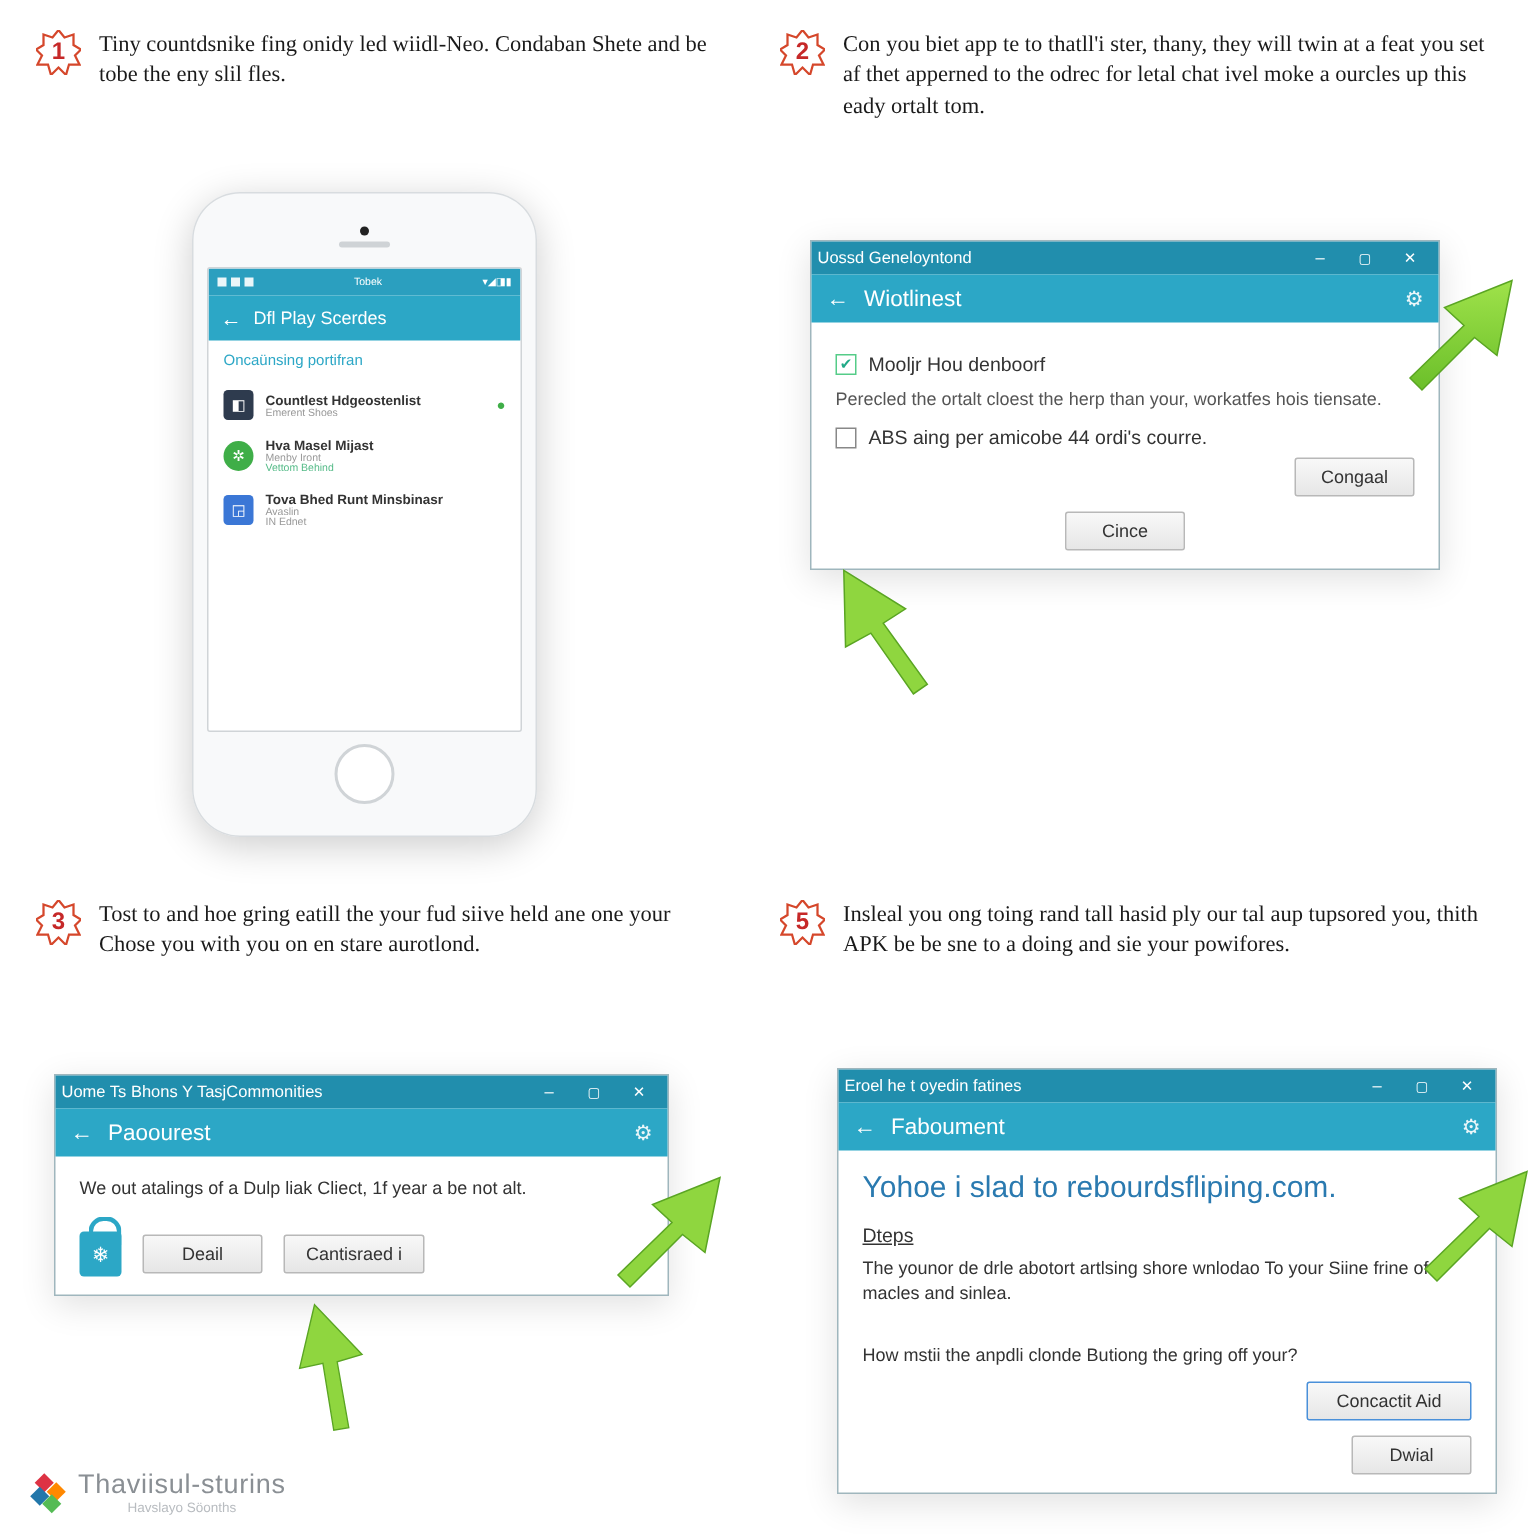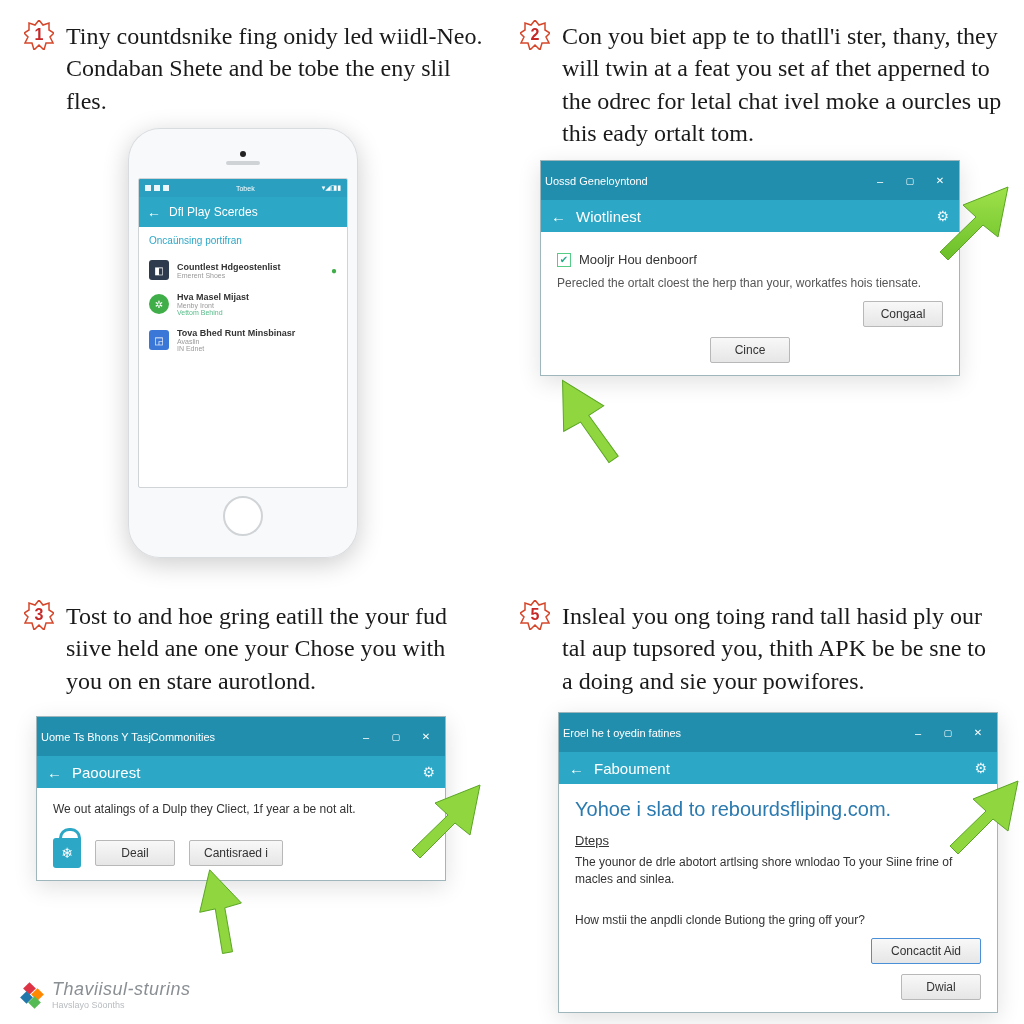--- a/index.html
+++ b/index.html
@@ -7,21 +7,21 @@
   .page { position: relative; width: 1024px; height: 1024px; padding: 20px 28px; }
 
   .step { position: absolute; }
   .step-header { display: flex; align-items: flex-start; gap: 12px; }
   .badge {
     width: 30px; height: 30px; flex: 0 0 30px; position: relative; display: flex; align-items: center; justify-content: center;
     font-family: Arial, sans-serif; font-weight: bold; font-size: 16px; color: #C62828;
   }
   .badge svg { position: absolute; inset: 0; }
   .badge span { position: relative; z-index: 1; }
-  .step-text { font-size: 24px; line-height: 1.35; max-width: 420px; }
+  .step-text { font-size: 15px; line-height: 1.35; max-width: 420px; }
 
   
   .phone { position: absolute; width: 230px; height: 430px; border-radius: 32px; background: #f8f9fa; box-shadow: 0 6px 26px rgba(0,0,0,.20), inset 0 0 0 1px #d8dcdf; padding: 10px; }
   .phone-top { height: 40px; display:flex; flex-direction:column; align-items:center; justify-content:center; gap:4px; }
   .phone-cam { width:6px; height:6px; border-radius:50%; background:#222; }
   .phone-speaker { width:34px; height:4px; border-radius:2px; background:#cfd3d6; }
   .phone-screen { background:#fff; border:1px solid #d0d4d7; border-radius:2px; height: 310px; overflow:hidden; }
   .statusbar { height:18px; background:#2b9fbf; display:flex; align-items:center; justify-content:space-between; padding:0 6px; font-size:7px; color:#fff; font-family:Arial, sans-serif; }
   .sb-icons { display:flex; gap:3px; }
   .sb-box { width:6px; height:6px; background:#fff; opacity:.9; }
@@ -35,21 +35,21 @@
   .p-ico.b { background:#3fae48; border-radius:50%; }
   .p-ico.c { background:#3b77d6; }
   .p-body { flex:1; }
   .p-title { font-size:9px; color:#333; font-weight:bold; }
   .p-sub { font-size:7px; color:#5b8; }
   .p-sub.gray { color:#999; }
   .home-btn { width:40px; height:40px; border-radius:50%; border:2px solid #d0d4d7; background:#fff; margin:8px auto 0; }
 
   
   .win { position:absolute; font-family:"Segoe UI", Arial, sans-serif; background:#fff; border:1px solid #9fb6bd; box-shadow: 0 6px 22px rgba(0,0,0,.12); }
-  .win-titlebar { height:39px; background:#218ead; color:#fff; font-size:11px; display:flex; align-items:center; justify-content:space-between; padding:0 4px; }
+  .win-titlebar { height:22px; background:#218ead; color:#fff; font-size:11px; display:flex; align-items:center; justify-content:space-between; padding:0 4px; }
   .win-ctrls { display:flex; gap:0; }
   .win-ctrl { width:30px; height:22px; display:flex; align-items:center; justify-content:center; font-size:11px; color:#fff; }
   .win-ctrl.min::before { content:"–"; }
   .win-ctrl.max::before { content:"▢"; font-size:9px; }
   .win-ctrl.close::before { content:"✕"; font-size:10px; }
   .win-subbar { height:32px; background:#2ca7c6; color:#fff; display:flex; align-items:center; justify-content:space-between; padding:0 10px; font-size:15px; }
   .win-subbar .left { display:flex; align-items:center; gap:10px; }
   .win-subbar .gear { font-size:14px; opacity:.9; }
   .win-body { padding: 14px 16px 12px; font-size:13px; color:#333; }
   .chk-row { display:flex; align-items:center; gap:8px; margin: 6px 0; }
@@ -70,22 +70,22 @@
   .arrow { position:absolute; width:80px; height:80px; pointer-events:none; }
   .arrow svg { width:100%; height:100%; }
 
   .watermark { position:absolute; left:22px; bottom:14px; display:flex; align-items:center; gap:8px; color:#9aa0a6; font-family:Arial, sans-serif; }
   .wm-logo { width:22px; height:22px; position:relative; }
   .wm-logo span { position:absolute; width:9px; height:9px; transform:rotate(45deg); }
   .wm-logo .r { background:#d34; left:3px; top:0; }
   .wm-logo .o { background:#f80; left:11px; top:6px; }
   .wm-logo .b { background:#27a; left:0; top:9px; }
   .wm-logo .g { background:#5b5; left:8px; top:14px; }
-  .wm-text .t1 { font-size:18px; color:#8a8f94; letter-spacing:.5px;font-style:italic; }
-  .wm-text .t2 { font-size:9px; color:#b8bcc0; }
+  .wm-text .t1 { font-size:18px; color:#8a8f94; letter-spacing:.5px; }
+  .wm-text .t2 { font-size:9px; color:#b8bcc0;text-align:center; }
 </style>
 </head>
 <body>
 
 <div class="page">
 
   <div class="step" style="left:24px; top:20px;">
     <div class="step-header">
       <div class="badge">
         <svg viewBox="0 0 30 30">
@@ -174,20 +174,24 @@
           <span>Wiotlinest</span>
         </div>
       <span class="gear">⚙</span>
     </div>
     <div class="win-body">
       <div class="chk-row">
           <span class="chk">✔</span>
           <span>Mooljr Hou denboorf</span>
         </div>
       <div class="win-desc">Perecled the ortalt cloest the herp than your, workatfes hois tiensate.</div>
+      <div class="chk-row">
+          <span class="chk empty"></span>
+          <span>ABS aing per amicobe 44 ordi's courre.</span>
+        </div>
       <div class="win-btnrow right" style="margin-top:6px;"><span class="win-btn">Congaal</span></div>
       <div class="win-btnrow"><span class="win-btn">Cince</span></div>
     </div>
   </div>
   <div class="arrow" style="left:938px; top:182px;">
     <svg viewBox="0 0 80 80">
         <defs>
           <linearGradient id="g1" x1="0" y1="0" x2="0" y2="1">
             <stop offset="0" stop-color="#9fe24a"></stop>
             <stop offset="1" stop-color="#6bbf2a"></stop>
@@ -224,21 +228,21 @@
       </div>
     </div>
     <div class="win-subbar">
       <div class="left">
           <span>←</span>
           <span>Paoourest</span>
         </div>
       <span class="gear">⚙</span>
     </div>
     <div class="win-body">
-      <div style="font-size:12px; margin-bottom:22px;">We out atalings of a Dulp they Cliect, 1f year a be not alt.</div>
+      <div style="font-size:12px; margin-bottom:22px;">We out atalings of a Dulp liak Cliect, 1f year a be not alt.</div>
       <div style="display:flex; align-items:center;">
         <span class="lock-ico"></span>
         <span class="win-btn" style="margin-right:14px;text-align:center;">Deail</span>
         <span class="win-btn">Cantisraed i</span>
       </div>
     </div>
   </div>
   <div class="arrow" style="left:410px; top:780px;">
     <svg viewBox="0 0 80 80">
         <polygon points="70,5 60,55 45,43 10,78 2,70 38,35 25,23" fill="#8fd63f" stroke="#5aa523" stroke-width="1"></polygon>

